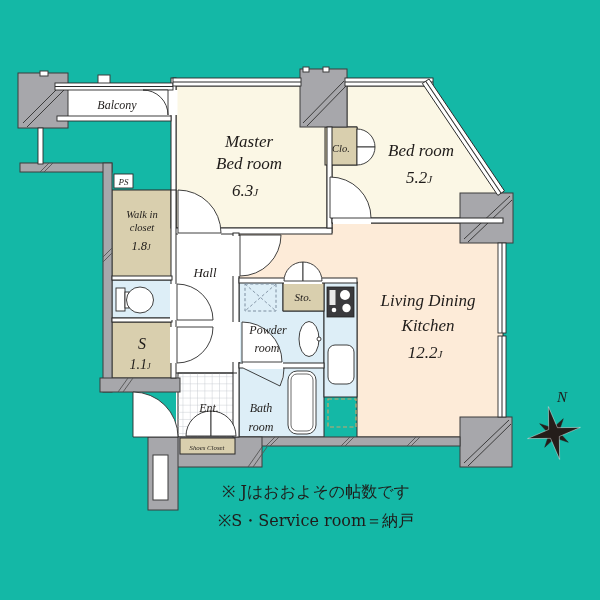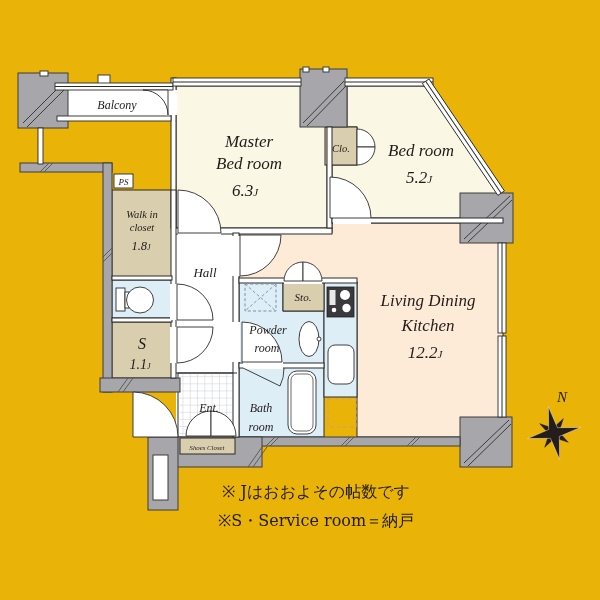--- a/index.html
+++ b/index.html
@@ -1,16 +1,16 @@
 <!DOCTYPE html>
 <html style="--cream: #fbf7e5; --peach: #fdebd8; --beige: #d9cfae; --blue: #ddeef7; --wall: #a7a7ab; --tile-line: #bcc2c8; --ink: #1f1c1a;"><head>
 <meta charset="utf-8">
 <style>
   html,body{margin:0;padding:0;background:#fff;}
-  .stage{position:relative;width:600px;height:600px;background:#eab308;overflow:hidden;}
+  .stage{position:relative;width:600px;height:600px;background:#14b8a6;overflow:hidden;}
   svg text{font-family:"Liberation Serif","DejaVu Serif",serif;fill:#1f1c1a;font-style:italic;}
   .f-cream{fill:var(--cream,#fbf7e5);}
   .f-peach{fill:var(--peach,#fdebd8);}
   .f-beige{fill:var(--beige,#d9cfae);}
   .f-blue{fill:var(--blue,#ddeef7);}
   .f-wall{fill:var(--wall,#a7a7ab);}
   .ln{stroke:#2b2b2b;stroke-width:1;}
   .wallband{fill:#ffffff;stroke:#2b2b2b;stroke-width:1;}
   .erase{fill:#ffffff;stroke:none;}
   .doorarc{fill:#ffffff;stroke:#2b2b2b;stroke-width:0.9;}

